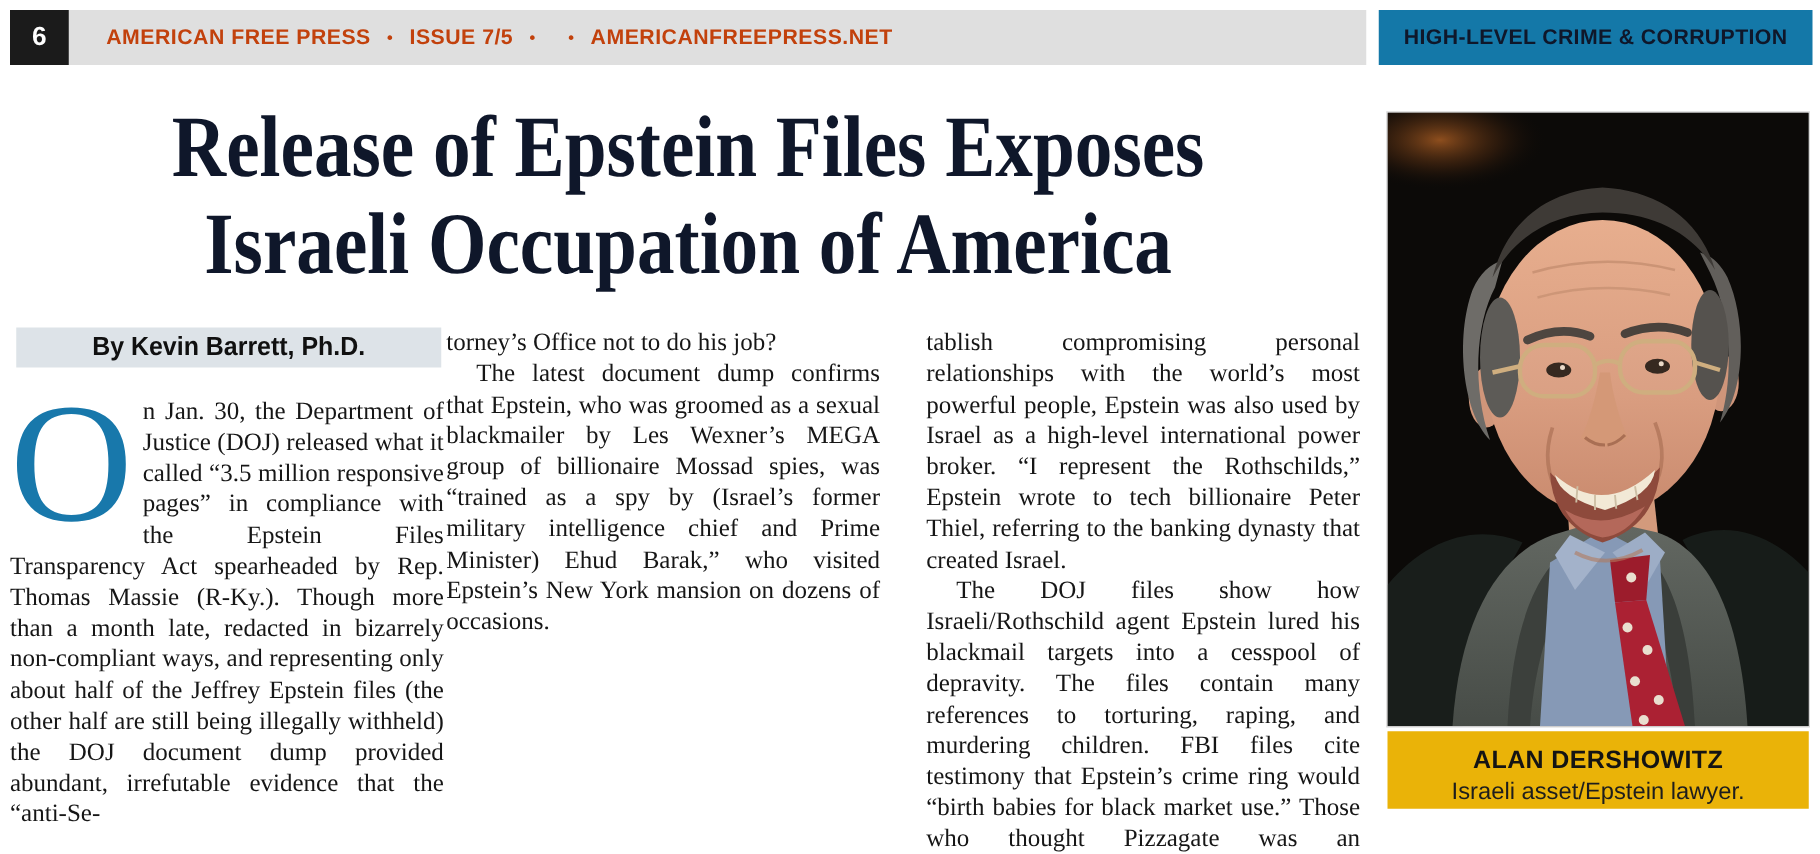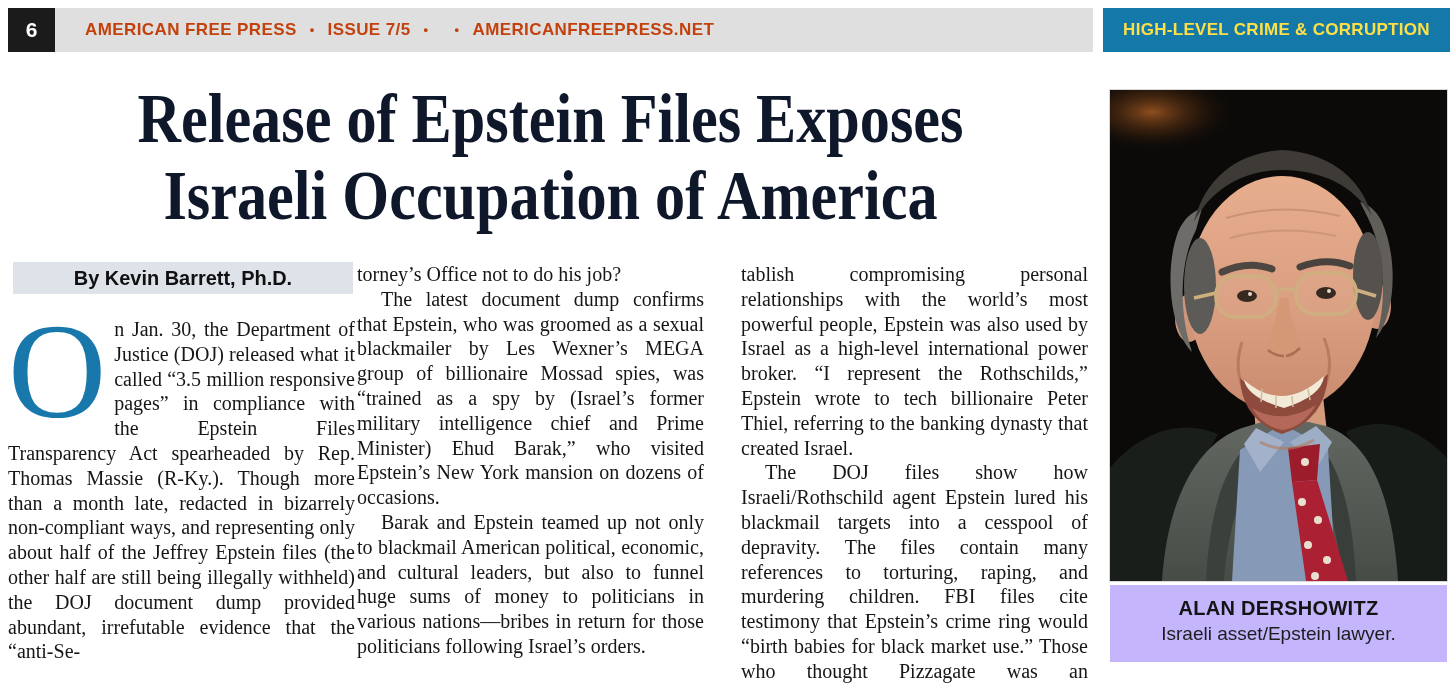--- a/index.html
+++ b/index.html
@@ -23,21 +23,21 @@
   .masthead-text {
     margin-left:30px; display:flex; align-items:center;
     font-family:"Liberation Sans", sans-serif; font-weight:bold;
     font-size:17px; letter-spacing:0.4px; color:#c2410c; white-space:nowrap;justify-content:center;
   }
   .masthead-text .sep { margin:0 13px; font-size:13px; position:relative; top:-1px; }
 
   
   .section-tag {
     position:absolute; left:1103px; top:8px; width:347px; height:44px;
-    background:#1478a8; color:#fde047;
+    background:#1478a8; color:#0f172a;
     display:flex; align-items:center; justify-content:center;
     font-family:"Liberation Sans", sans-serif; font-weight:bold;
     font-size:17px; letter-spacing:0.3px; white-space:nowrap;
   }
 
   
   .headline {
     position:absolute; left:8px; top:80px; width:1085px;
     text-align:center; color:#0f172a;
     font-family:"Liberation Serif", serif; font-weight:bold;
@@ -74,22 +74,22 @@
     margin:5px 8px 0 0;
   }
 
   
   .photo-frame {
     position:absolute; left:1110px; top:90px; width:337px; height:491px;
     outline:1px solid #d8d8d8; background:#0c0a08;
   }
   .photo-frame svg { display:block; }
   .caption-box {
-    position:absolute; left:1110px; top:585px; width:337px; height:77px;
-    background:#c4b5fd; text-align:center;
+    position:absolute; left:1110px; top:585px; width:337px; height:62px;
+    background:#eab308; text-align:center;
     font-family:"Liberation Sans", sans-serif;
   }
   .caption-name {
     margin-top:12px; font-weight:bold; font-size:20px; letter-spacing:0.3px; color:#141414;
   }
   .caption-desc { margin-top:3px; font-size:19px; color:#1d1d1d; }
 </style>
 </head>
 <body>
 
@@ -118,21 +118,20 @@
     <div class="byline-box">
       <span>By Kevin Barrett, Ph.D.</span>
     </div>
     <div class="byline-spacer"></div>
     <p class="cut"><span class="dropcap">O</span><span>n Jan. 30, the Department of Justice (DOJ) released what it called “3.5 million responsive pages” in compliance with the Epstein Files Transparency Act spearheaded by Rep. Thomas Massie (R-Ky.). Though more than a month late, redacted in bizarrely non-compliant ways, and representing only about half of the Jeffrey Epstein files (the other half are still being illegally withheld) the DOJ document dump provided abundant, irrefutable evidence that the “anti-Se-</span></p>
   </div>
 
   <div class="col col-2">
     <p>torney’s Office not to do his job?</p>
     <p class="indent">The latest document dump confirms that Epstein, who was groomed as a sexual blackmailer by Les Wexner’s MEGA group of billionaire Mossad spies, was “trained as a spy by (Israel’s former military intelligence chief and Prime Minister) Ehud Barak,” who visited Epstein’s New York mansion on dozens of occasions.</p>
-    <p class="indent">Barak and Epstein teamed up not only to blackmail American political, economic, and cultural leaders, but also to funnel huge sums of money to politicians in various nations—bribes in return for those politicians following Israel’s orders.</p>
   </div>
 
   <div class="col col-3">
     <p>tablish compromising personal relationships with the world’s most powerful people, Epstein was also used by Israel as a high-level international power broker. “I represent the Rothschilds,” Epstein wrote to tech billionaire Peter Thiel, referring to the banking dynasty that created Israel.</p>
     <p class="indent cut">The DOJ files show how Israeli/Rothschild agent Epstein lured his blackmail targets into a cesspool of depravity. The files contain many references to torturing, raping, and murdering children. FBI files cite testimony that Epstein’s crime ring would “birth babies for black market use.” Those who thought Pizzagate was an</p>
   </div>
 
   <div class="photo-frame">
     <svg width="337" height="491" viewBox="0 0 337 491" xmlns="http://www.w3.org/2000/svg">
       <defs>

